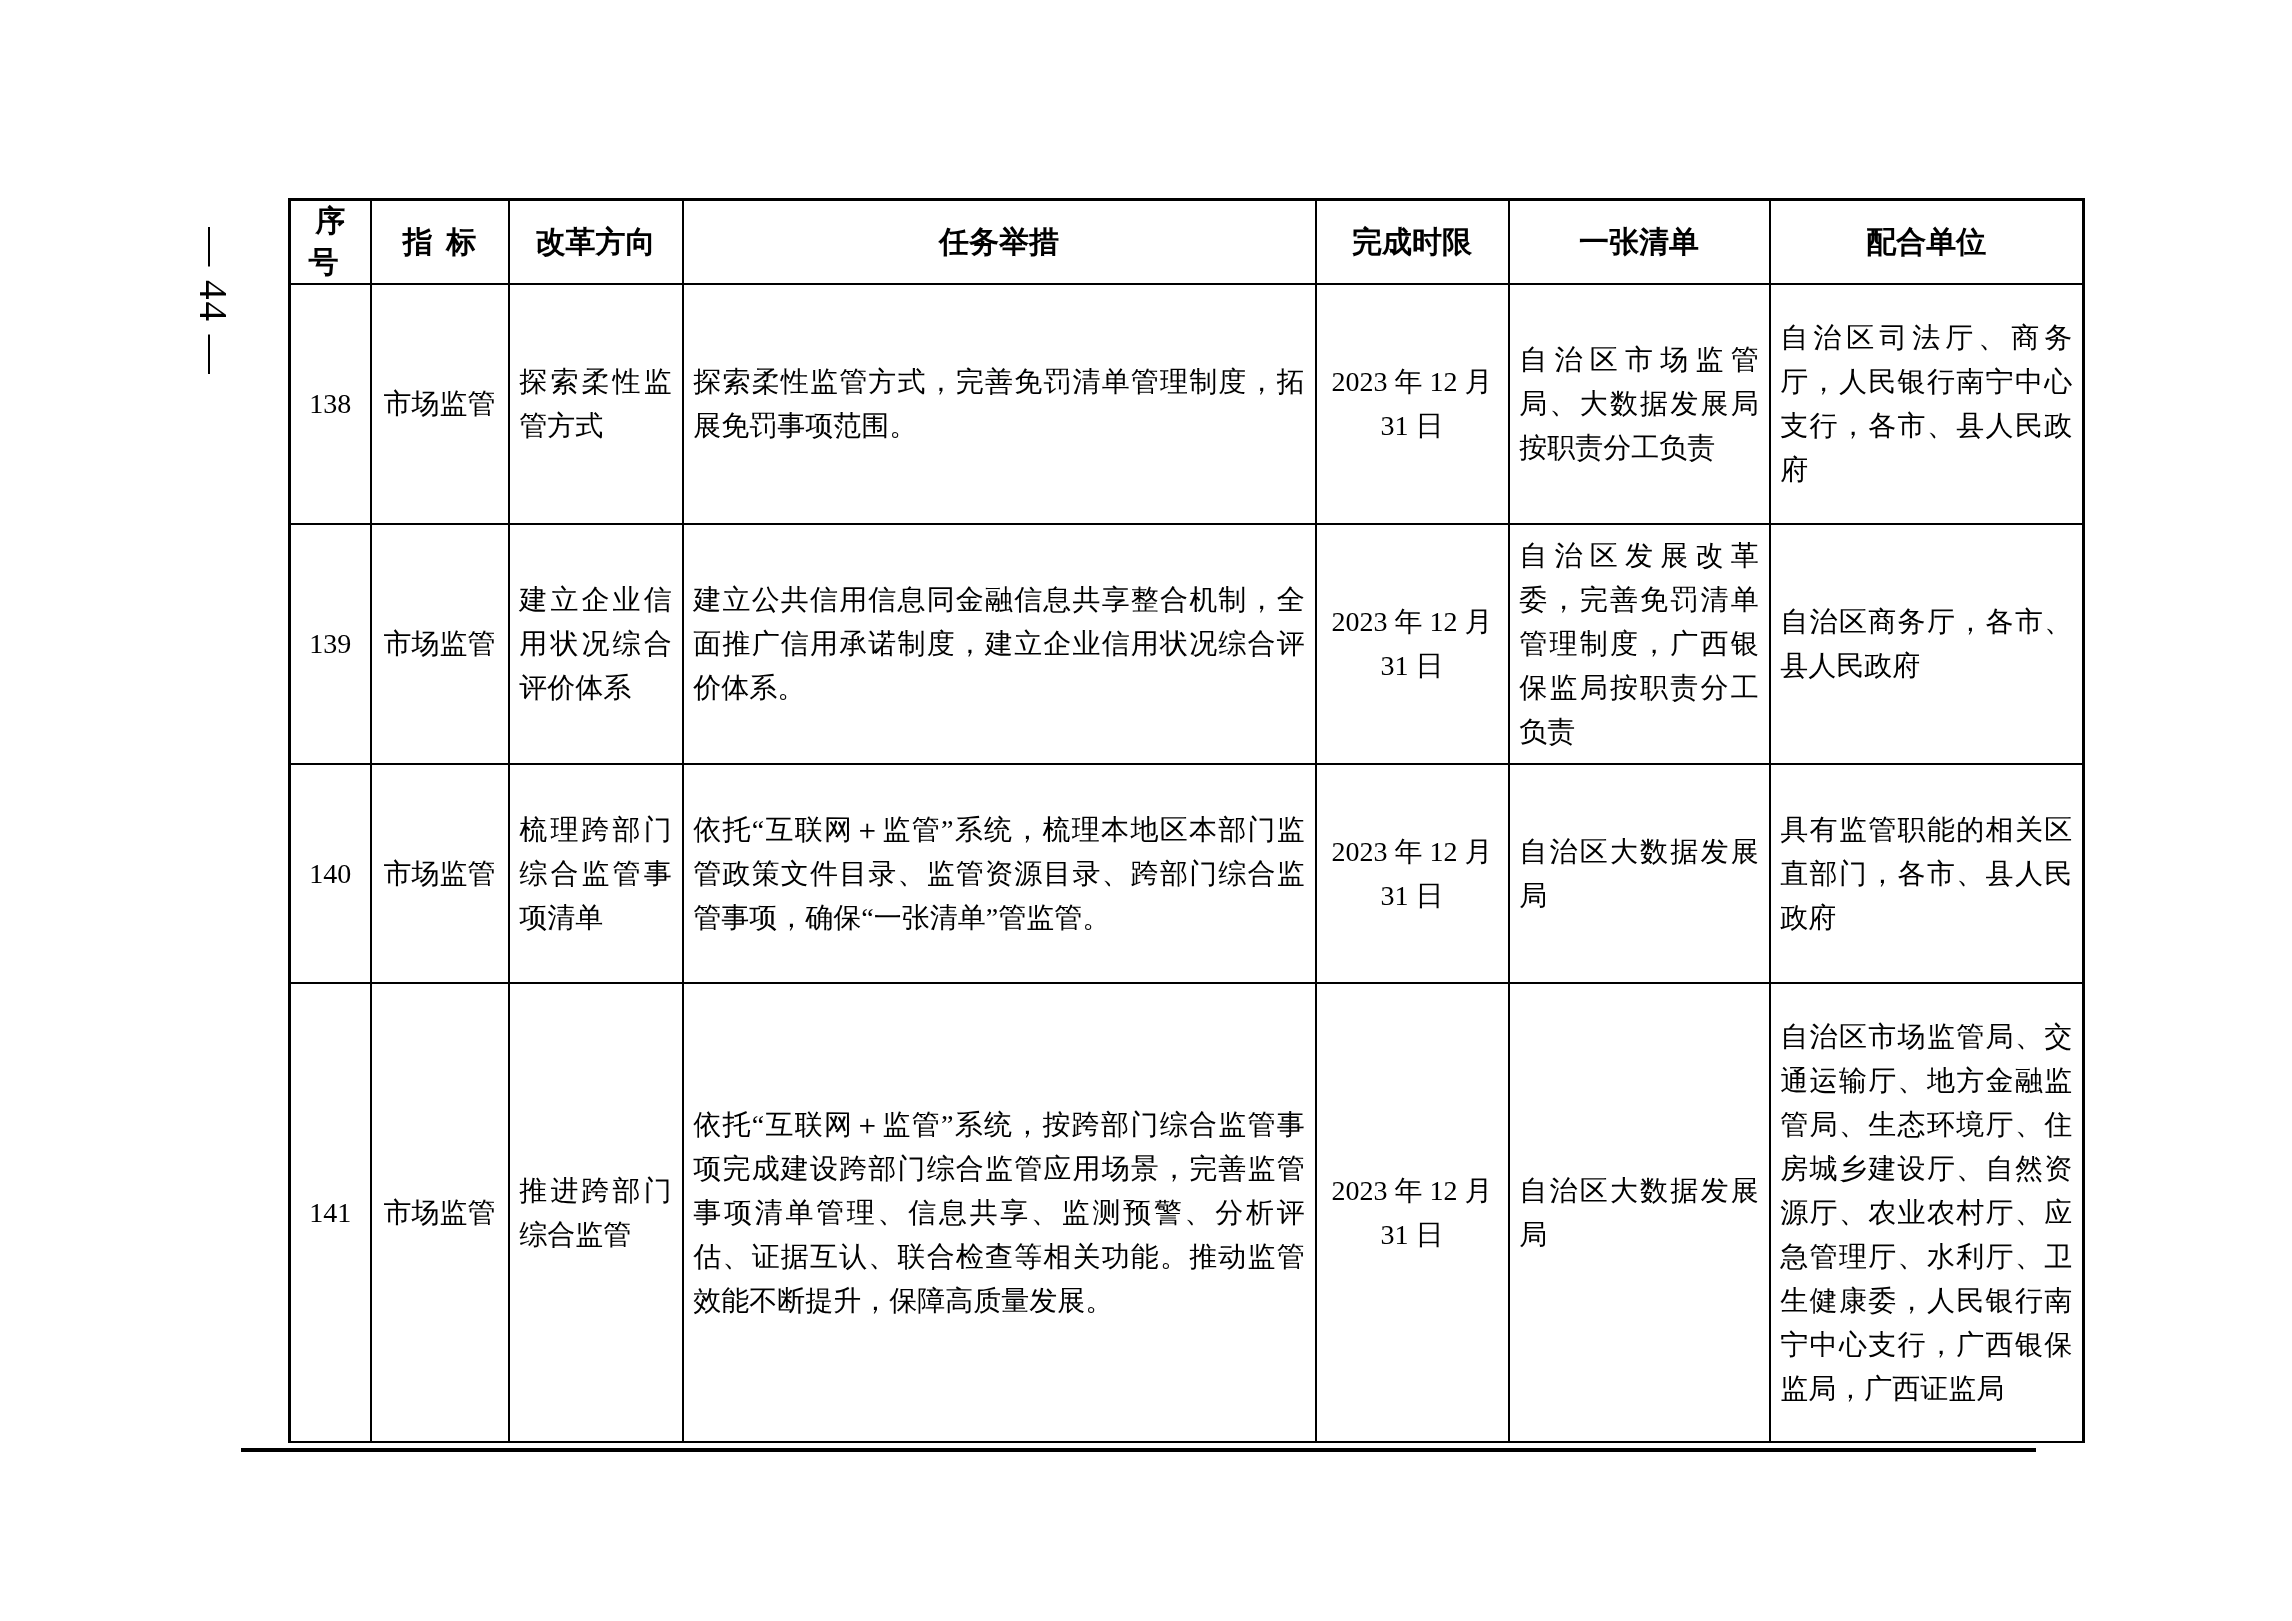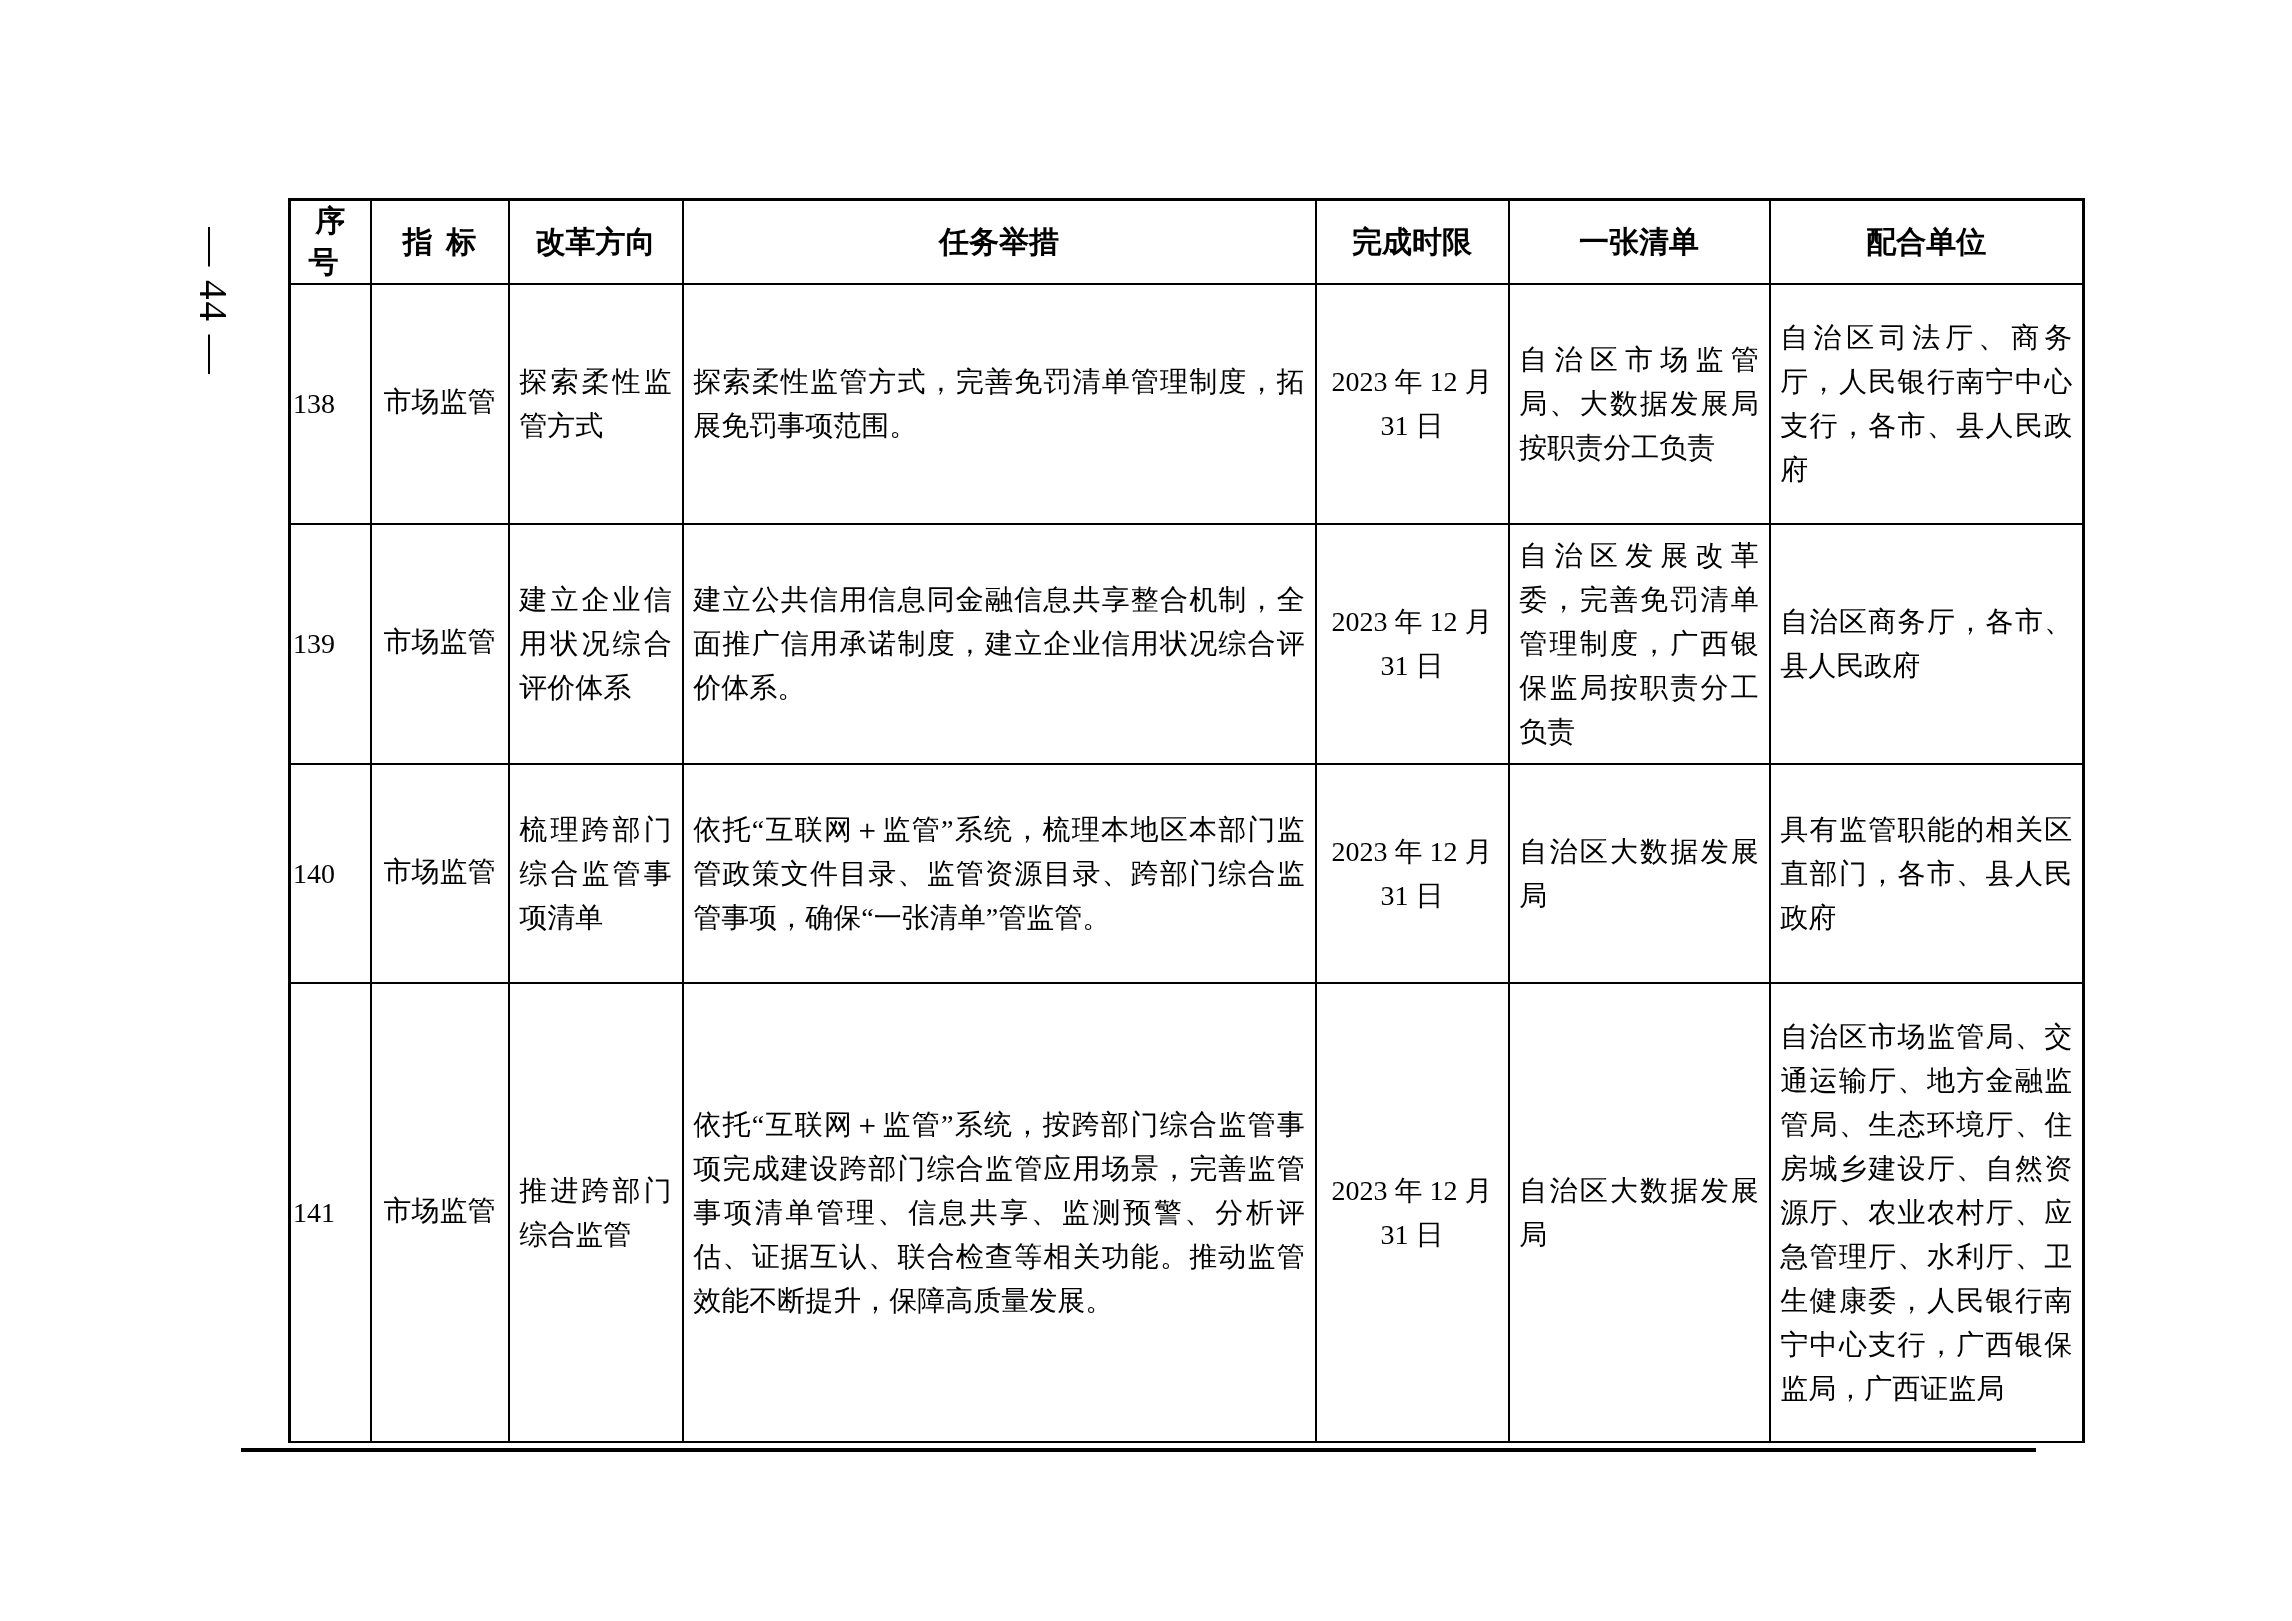--- a/index.html
+++ b/index.html
@@ -55,22 +55,22 @@
     font-size:30px;
     text-align:center;
     padding:0;
   }
   th .spread{letter-spacing:13.7px;padding-left:13.7px;}
   td{
     font-size:28px;
     line-height:44px;
     padding:3.9px 9.8px;
   }
-  td.c-no{padding:19px 2px;}
-  td.c-ind{text-align:center;padding:3.9px 3.9px;font-family:Liberation Mono, monospace;}
+  td.c-no{text-align:center;padding:19px 2px;}
+  td.c-ind{text-align:center;padding:3.9px 3.9px;}
   td.just{text-align:justify;text-justify:inter-ideograph;}
   td.c-deadline{
     text-align:center;
     white-space:pre-line;
     padding:3.9px 3.9px;
   }
 </style>
 </head>
 <body>
 

